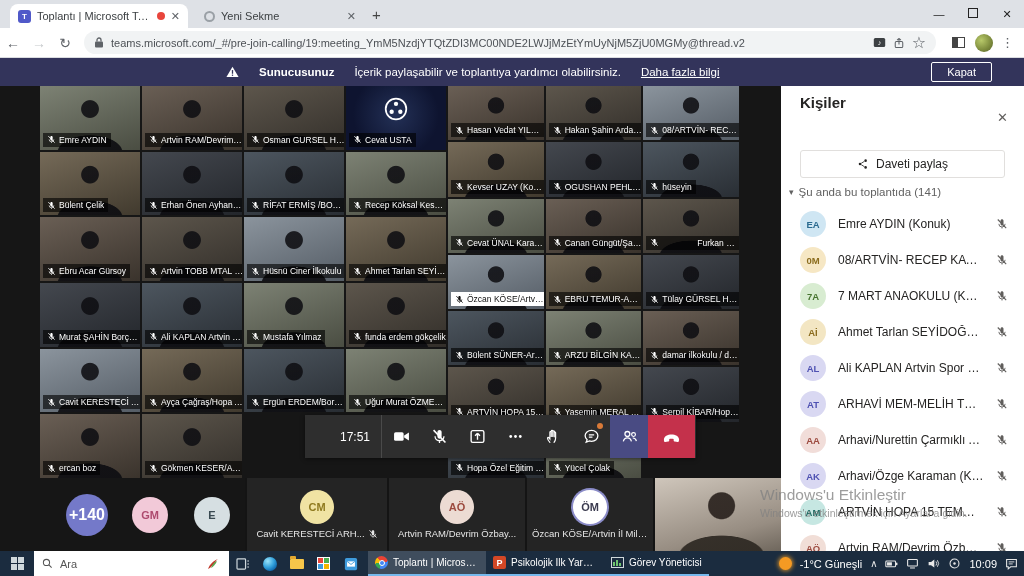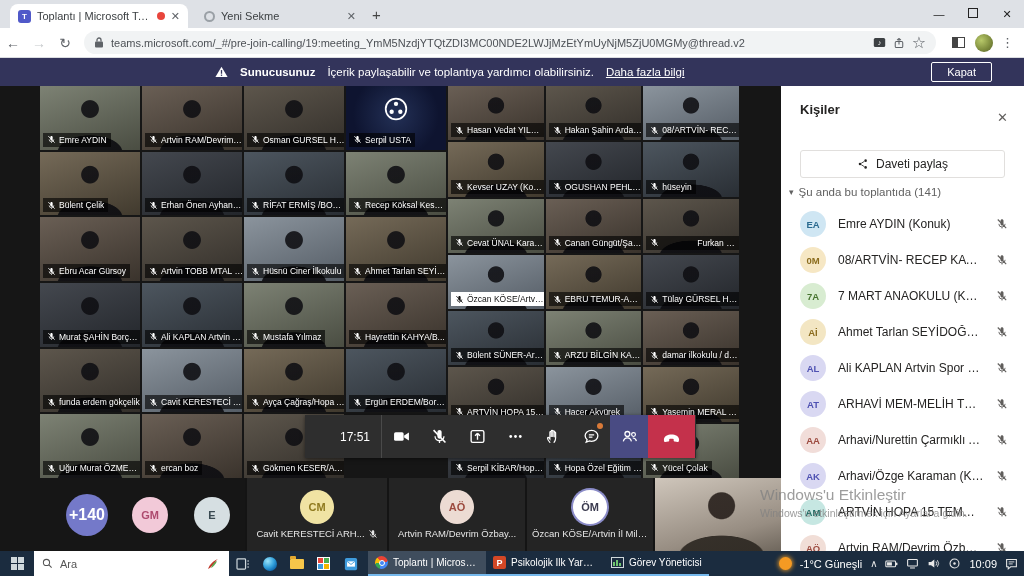--- a/index.html
+++ b/index.html
@@ -32,21 +32,21 @@
   .url{flex:1;font-size:11px;color:#4d5156;white-space:nowrap;overflow:hidden;text-overflow:ellipsis;}
   .obicon{color:#5f6368;flex:0 0 auto;display:flex;align-items:center;}
   .avatar-chrome{width:18px;height:18px;border-radius:50%;flex:0 0 auto;
     background:radial-gradient(circle at 35% 35%,#b8c96a,#7c8a3c 60%,#55622a);}
   .kebab{font-size:13px;color:#5f6368;margin:0 10px 0 8px;}
   .sidebar-ic{width:13px;height:11px;border:1.5px solid #444;box-sizing:border-box;position:relative;margin-left:6px;}
   .sidebar-ic::after{content:"";position:absolute;left:0;top:0;bottom:0;width:5px;background:#444;}
   
   .banner{position:absolute;top:58px;left:0;right:0;height:28px;background:#33345b;color:#fff;
     display:flex;align-items:center;font-size:11.5px;}
-  .banner-center{position:absolute;left:215px;display:flex;align-items:center;gap:12px;white-space:nowrap;}
+  .banner-center{position:absolute;left:226px;display:flex;align-items:center;gap:20px;white-space:nowrap;}
   .banner b{font-weight:bold;}
   .banner a{color:#fff;text-decoration:underline;}
   .kapat{position:absolute;right:32px;border:1px solid #fff;border-radius:2px;padding:3px 15px;
     font-size:11px;color:#fff;background:transparent;}
   .warn-tri{flex:0 0 auto;display:flex;}
   
   .stage{position:absolute;top:86px;left:0;width:781px;height:465px;background:#161616;overflow:hidden;}
   .gridL{position:absolute;left:40px;top:0;width:406px;height:392px;display:grid;
     grid-template-columns:repeat(4,1fr);grid-template-rows:repeat(6,1fr);gap:2px;}
   .gridR{position:absolute;left:448px;top:0;width:291px;height:392px;display:grid;
@@ -94,21 +94,21 @@
   .strip-label{display:flex;align-items:center;gap:3px;font-size:9.5px;color:#e6e6e6;max-width:92%;
     white-space:nowrap;overflow:hidden;}
   .strip-label svg{width:10px;height:10px;flex:0 0 auto;}
   .strip-video{flex:0 0 auto;width:128px;margin-left:2px;position:relative;overflow:hidden;
     background:linear-gradient(165deg,#cfc6bb,#978d82 70%,#6e665c);}
   .strip-video::before{content:"";position:absolute;inset:0;background:
     radial-gradient(circle at 52% 38%, rgba(40,32,28,.9) 0 16%, rgba(40,32,28,0) 17.5%),
     radial-gradient(60% 52% at 52% 108%, rgba(45,40,34,.92) 0 55%, rgba(45,40,34,0) 57%);}
   
   .panel{position:absolute;left:781px;top:86px;width:243px;height:465px;background:#fff;color:#252423;}
-  .panel-title{position:absolute;left:19px;top:16px;font-size:13px;font-weight:bold;}
+  .panel-title{position:absolute;left:19px;top:8px;font-size:15px;font-weight:bold;}
   .panel-close{position:absolute;right:16px;top:24px;font-size:13px;color:#605e5c;}
   .share-btn{position:absolute;left:19px;right:19px;top:64px;height:26px;border:1px solid #e1dfdd;
     border-radius:3px;display:flex;align-items:center;justify-content:center;gap:7px;font-size:12px;color:#252423;}
   .share-btn svg{width:12px;height:12px;}
   .section-hdr{position:absolute;left:8px;top:100px;display:flex;align-items:center;gap:5px;
     font-size:11.5px;color:#616161;}
   .plist{position:absolute;left:0;right:0;top:120px;bottom:0;overflow:hidden;}
   .prow{height:36px;display:flex;align-items:center;padding:0 16px 0 19px;box-sizing:border-box;gap:12px;}
   .pavatar{width:26px;height:26px;border-radius:50%;display:flex;align-items:center;justify-content:center;
     font-size:9.5px;font-weight:bold;flex:0 0 auto;}
@@ -273,21 +273,21 @@
               <circle cx="16" cy="14.5" r="2" fill="#fff"></circle>
             </svg></span>
           <div class="vlabel">
             <span style="display: flex;">
               <svg viewBox="0 0 16 16">
                 <path d="M8 1.8c1.1 0 2 .9 2 2V8c0 1.1-.9 2-2 2s-2-.9-2-2V3.8c0-1.1.9-2 2-2z" fill="currentColor"></path>
                 <path d="M3.8 7.8a4.2 4.2 0 0 0 8.4 0M8 12.2V14" fill="none" stroke="currentColor" stroke-width="1.2"></path>
                 <path d="M2.4 2l11.2 11.6" stroke="currentColor" stroke-width="1.5"></path>
               </svg>
             </span>
-            <span style="overflow: hidden; text-overflow: ellipsis;">Serpil USTA</span>
+            <span style="overflow: hidden; text-overflow: ellipsis;">Cevat USTA</span>
           </div>
         </div>
         <div class="tile t6">
           <div class="vlabel">
             <span style="display: flex;">
               <svg viewBox="0 0 16 16">
                 <path d="M8 1.8c1.1 0 2 .9 2 2V8c0 1.1-.9 2-2 2s-2-.9-2-2V3.8c0-1.1.9-2 2-2z" fill="currentColor"></path>
                 <path d="M3.8 7.8a4.2 4.2 0 0 0 8.4 0M8 12.2V14" fill="none" stroke="currentColor" stroke-width="1.2"></path>
                 <path d="M2.4 2l11.2 11.6" stroke="currentColor" stroke-width="1.5"></path>
               </svg>
@@ -406,32 +406,20 @@
         <div class="tile t1">
           <div class="vlabel">
             <span style="display: flex;">
               <svg viewBox="0 0 16 16">
                 <path d="M8 1.8c1.1 0 2 .9 2 2V8c0 1.1-.9 2-2 2s-2-.9-2-2V3.8c0-1.1.9-2 2-2z" fill="currentColor"></path>
                 <path d="M3.8 7.8a4.2 4.2 0 0 0 8.4 0M8 12.2V14" fill="none" stroke="currentColor" stroke-width="1.2"></path>
                 <path d="M2.4 2l11.2 11.6" stroke="currentColor" stroke-width="1.5"></path>
               </svg>
             </span>
             <span style="overflow: hidden; text-overflow: ellipsis;">Mustafa Yılmaz</span>
-          </div>
-        </div>
-        <div class="tile t4">
-          <div class="vlabel">
-            <span style="display: flex;">
-              <svg viewBox="0 0 16 16">
-                <path d="M8 1.8c1.1 0 2 .9 2 2V8c0 1.1-.9 2-2 2s-2-.9-2-2V3.8c0-1.1.9-2 2-2z" fill="currentColor"></path>
-                <path d="M3.8 7.8a4.2 4.2 0 0 0 8.4 0M8 12.2V14" fill="none" stroke="currentColor" stroke-width="1.2"></path>
-                <path d="M2.4 2l11.2 11.6" stroke="currentColor" stroke-width="1.5"></path>
-              </svg>
-            </span>
-            <span style="overflow: hidden; text-overflow: ellipsis;">Hayrettin KAHYA/B...</span>
           </div>
         </div>
         <div class="tile t0">
           <div class="vlabel">
             <span style="display: flex;">
               <svg viewBox="0 0 16 16">
                 <path d="M8 1.8c1.1 0 2 .9 2 2V8c0 1.1-.9 2-2 2s-2-.9-2-2V3.8c0-1.1.9-2 2-2z" fill="currentColor"></path>
                 <path d="M3.8 7.8a4.2 4.2 0 0 0 8.4 0M8 12.2V14" fill="none" stroke="currentColor" stroke-width="1.2"></path>
                 <path d="M2.4 2l11.2 11.6" stroke="currentColor" stroke-width="1.5"></path>
               </svg>
@@ -696,32 +684,20 @@
         <div class="tile t0">
           <div class="vlabel">
             <span style="display: flex;">
               <svg viewBox="0 0 16 16">
                 <path d="M8 1.8c1.1 0 2 .9 2 2V8c0 1.1-.9 2-2 2s-2-.9-2-2V3.8c0-1.1.9-2 2-2z" fill="currentColor"></path>
                 <path d="M3.8 7.8a4.2 4.2 0 0 0 8.4 0M8 12.2V14" fill="none" stroke="currentColor" stroke-width="1.2"></path>
                 <path d="M2.4 2l11.2 11.6" stroke="currentColor" stroke-width="1.5"></path>
               </svg>
             </span>
             <span style="overflow: hidden; text-overflow: ellipsis;">ARTVİN HOPA 15 TE...</span>
-          </div>
-        </div>
-        <div class="tile t3">
-          <div class="vlabel">
-            <span style="display: flex;">
-              <svg viewBox="0 0 16 16">
-                <path d="M8 1.8c1.1 0 2 .9 2 2V8c0 1.1-.9 2-2 2s-2-.9-2-2V3.8c0-1.1.9-2 2-2z" fill="currentColor"></path>
-                <path d="M3.8 7.8a4.2 4.2 0 0 0 8.4 0M8 12.2V14" fill="none" stroke="currentColor" stroke-width="1.2"></path>
-                <path d="M2.4 2l11.2 11.6" stroke="currentColor" stroke-width="1.5"></path>
-              </svg>
-            </span>
-            <span style="overflow: hidden; text-overflow: ellipsis;">Hacer Akyürek</span>
           </div>
         </div>
         <div class="tile t6">
           <div class="vlabel">
             <span style="display: flex;">
               <svg viewBox="0 0 16 16">
                 <path d="M8 1.8c1.1 0 2 .9 2 2V8c0 1.1-.9 2-2 2s-2-.9-2-2V3.8c0-1.1.9-2 2-2z" fill="currentColor"></path>
                 <path d="M3.8 7.8a4.2 4.2 0 0 0 8.4 0M8 12.2V14" fill="none" stroke="currentColor" stroke-width="1.2"></path>
                 <path d="M2.4 2l11.2 11.6" stroke="currentColor" stroke-width="1.5"></path>
               </svg>

